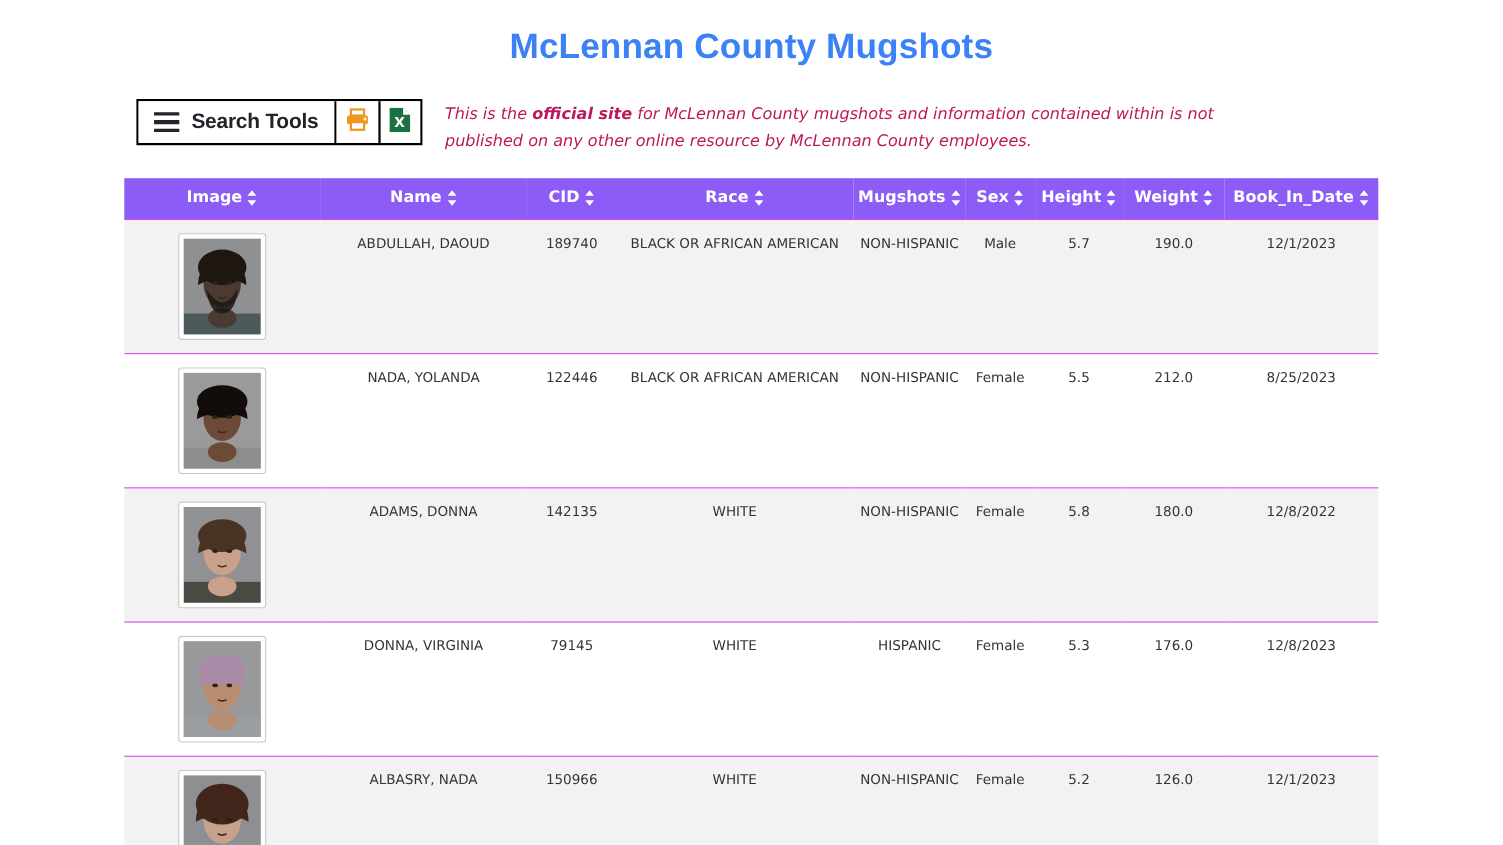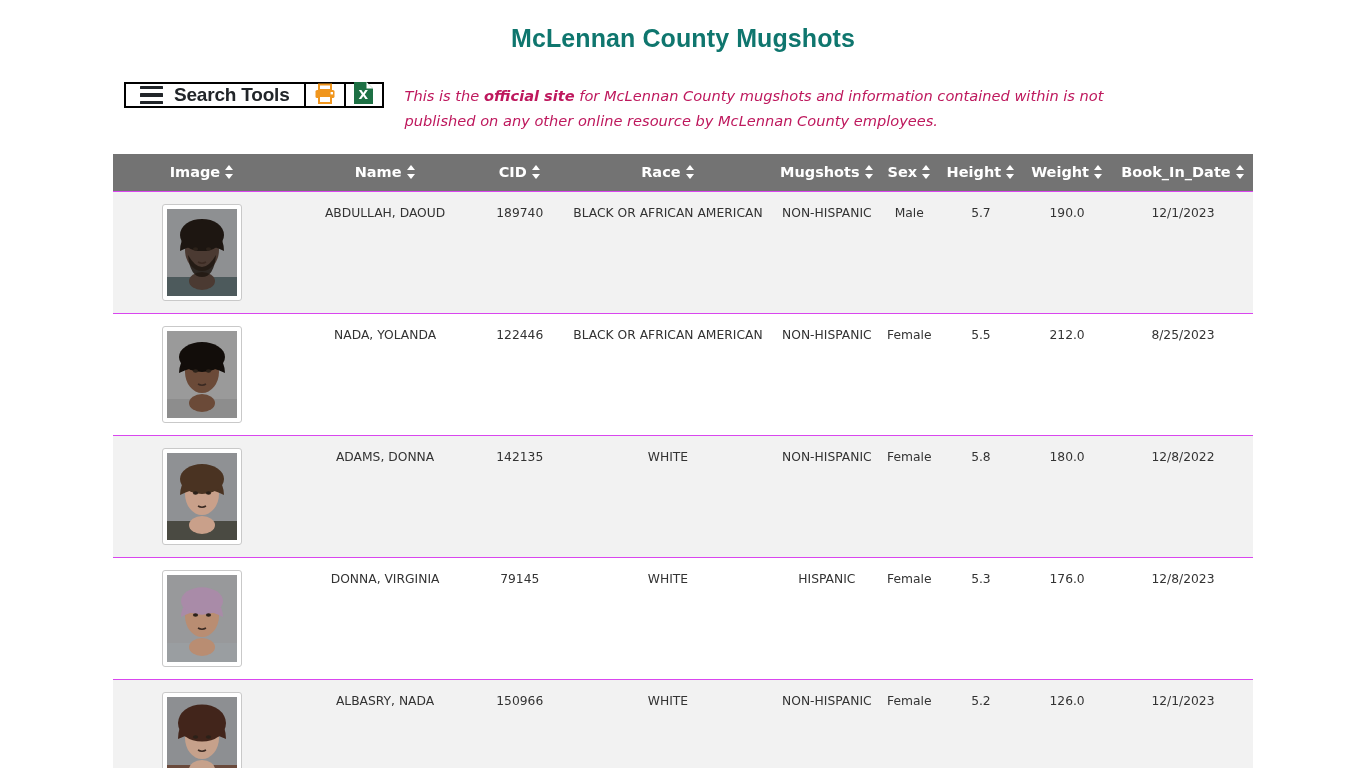--- a/index.html
+++ b/index.html
@@ -9,42 +9,42 @@
     width: 1366px;
     height: 768px;
     background: #ffffff;
     font-family: "Liberation Sans", sans-serif;
     overflow: hidden;
   }
 
   
   .page-title {
     text-align: center;
-    font-size: 25px;
+    font-size: 32px;
     font-weight: 700;
-    color: #0f766e;
+    color: #3b82f6;
     margin: 0;
     padding-top: 24px;
     letter-spacing: 0.1px;
   }
 
   
   .toolbar-row {
     display: flex;
     align-items: flex-start;
     padding-left: 124px;
     padding-top: 29px;
   }
 
   .btn-group {
     display: flex;
     align-items: stretch;
     border: 2px solid #000000;
     background: #fef9c3;
-    height: 26px;
+    height: 42px;
     flex: 0 0 auto;
   }
 
   .search-tools-btn {
     display: flex;
     align-items: center;
     gap: 11px;
     padding: 0 14px 0 14px;
     background: #ffffff;
     cursor: pointer;
@@ -101,21 +101,21 @@
     margin: 21px 0 0 113px;
     width: 1140px;
   }
   table.mugshots {
     width: 100%;
     border-collapse: collapse;
     table-layout: fixed;
     font-family: "DejaVu Sans", sans-serif;
   }
   table.mugshots thead th {
-    background: #737373;
+    background: #8b5cf6;
     color: #ffffff;
     font-size: 14.5px;
     font-weight: 700;
     padding: 10px 4px 11px 4px;
     text-align: center;
     vertical-align: middle;
     white-space: nowrap;
     cursor: pointer;
     font-family: "DejaVu Sans", sans-serif;
   }

